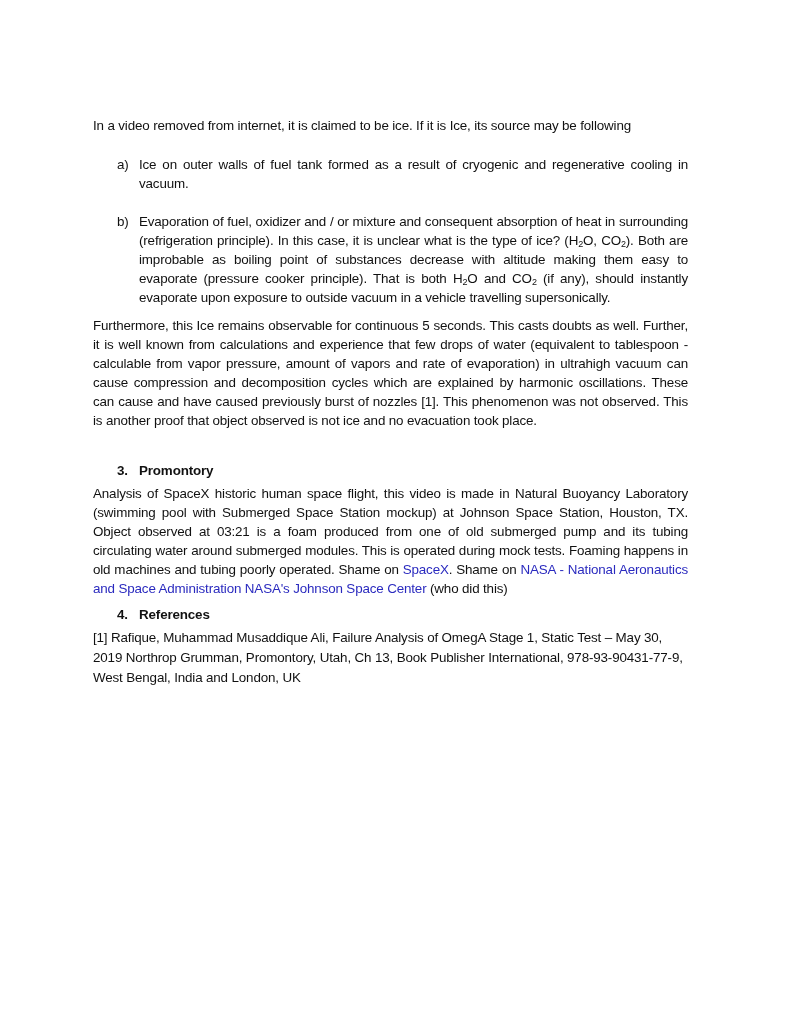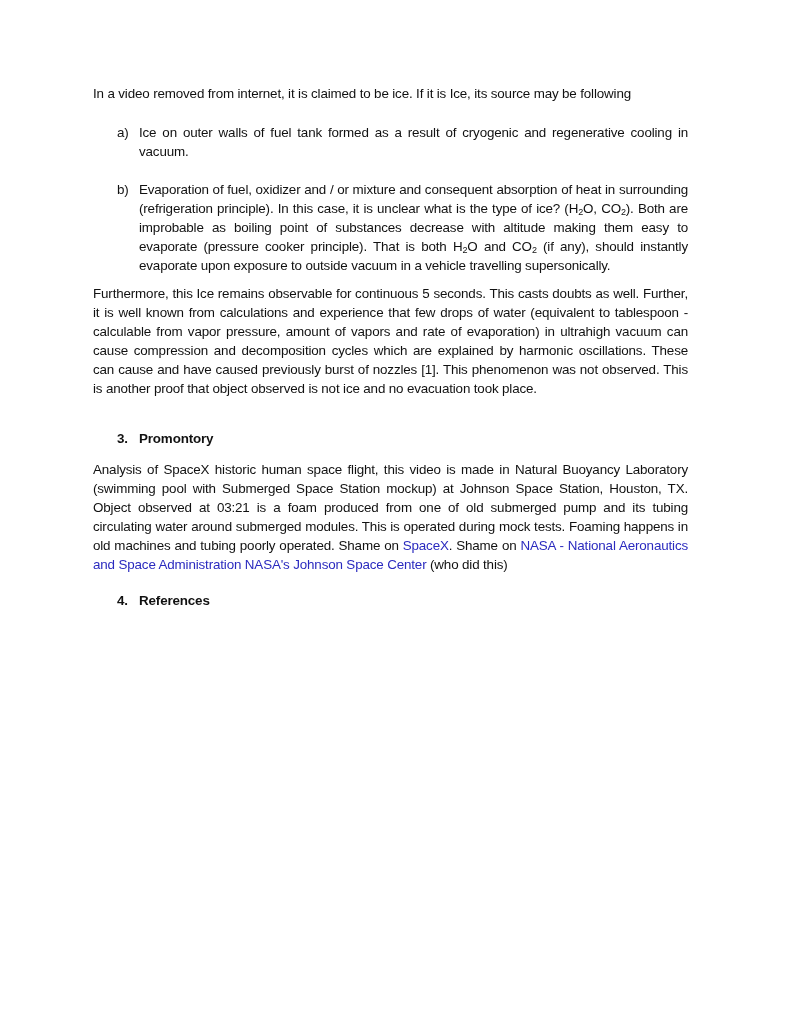--- a/index.html
+++ b/index.html
@@ -11,21 +11,21 @@
       width: 791px;
       height: 1023px;
       position: relative;
       overflow: hidden;
       font-family: "Liberation Sans", "DejaVu Sans", sans-serif;
       color: #111111;
     }
     .page {
       position: absolute;
       left: 93px;
-      top: 84px;
+      top: 116px;
       width: 595px;
       font-size: 13.4px;
       line-height: 19px;
       letter-spacing: -0.15px;
     }
     p {
       margin: 0;
       text-align: justify;
     }
     .intro {
@@ -57,24 +57,24 @@
       margin-top: 31px;
       padding-left: 24px;
       font-weight: bold;
       position: relative;
     }
     .section-heading .num {
       display: inline-block;
       width: 22px;
     }
     .section-heading + p {
-      margin-top: 12px;
+      margin-top: 4px;
     }
     .section-heading.refs {
-      margin-top: 17px;
+      margin-top: 7px;
     }
     .link {
       color: #2a2abf;
       text-decoration: none;
     }
     .ref {
       text-align: left;
       line-height: 20px;
     }
     sub {
@@ -104,14 +104,15 @@
   <p class="para-further">Furthermore, this Ice remains observable for continuous 5 seconds. This casts doubts as well. Further, it is well known from calculations and experience that few drops of water (equivalent to tablespoon - calculable from vapor pressure, amount of vapors and rate of evaporation) in ultrahigh vacuum can cause compression and decomposition cycles which are explained by harmonic oscillations. These can cause and have caused previously burst of nozzles [1]. This phenomenon was not observed. This is another proof that object observed is not ice and no evacuation took place.</p>
 
   <div class="section-heading">
     <span class="num">3.</span><span>Promontory</span>
   </div>
   <p><span>Analysis of SpaceX historic human space flight, this video is made in Natural Buoyancy Laboratory (swimming pool with Submerged Space Station mockup) at Johnson Space Station, Houston, TX. Object observed at 03:21 is a foam produced from one of old submerged pump and its tubing circulating water around submerged modules. This is operated during mock tests. Foaming happens in old machines and tubing poorly operated. Shame on </span><a class="link">SpaceX</a><span>. Shame on </span><a class="link">NASA - National Aeronautics and Space Administration NASA's Johnson Space Center</a><span> (who did this)</span></p>
 
   <div class="section-heading refs">
     <span class="num">4.</span><span>References</span>
   </div>
+  <p class="ref">[1] Rafique, Muhammad Musaddique Ali, Failure Analysis of OmegA Stage 1, Static Test – May 30, 2019 Northrop Grumman, Promontory, Utah, Ch 13, Book Publisher International, 978-93-90431-77-9, West Bengal, India and London, UK</p>
 
 </div>
 
 </body></html>

